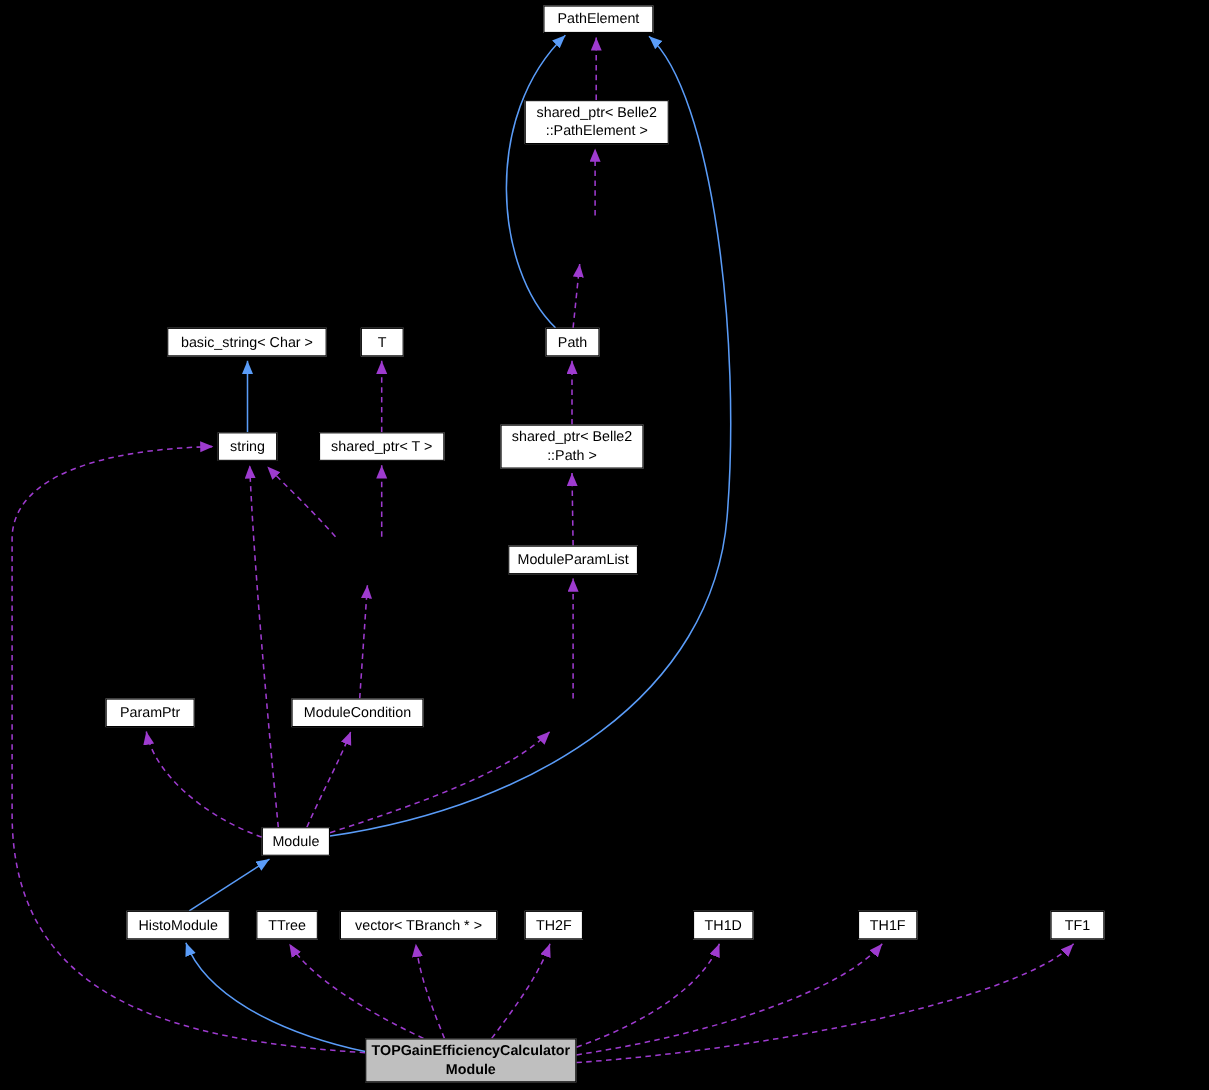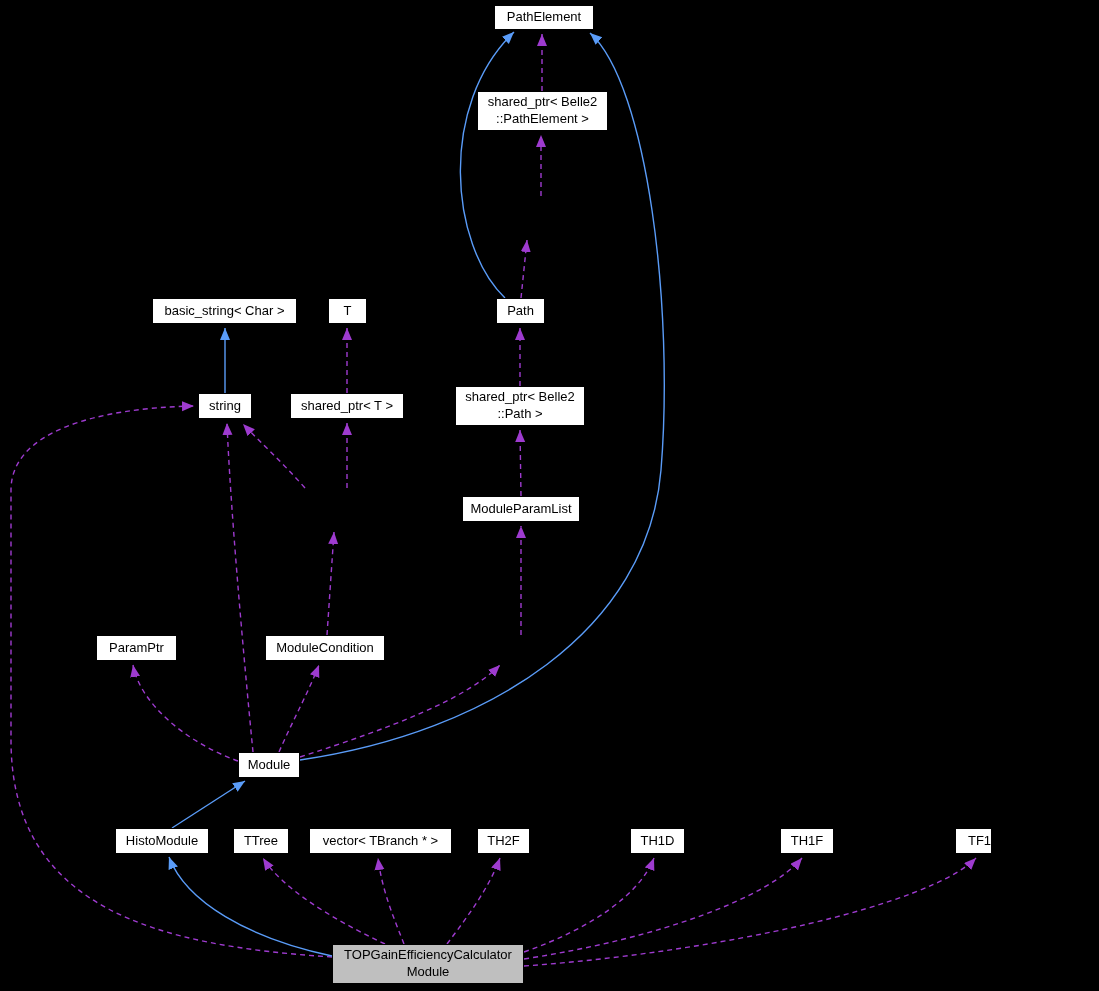--- a/index.html
+++ b/index.html
@@ -11,39 +11,40 @@
     --inheritance-edge:#5a9cf8;
     --usage-edge:#9e3bcf;
   }
   html,body{margin:0;padding:0;}
   body{background:var(--background);font-family:"Liberation Sans", sans-serif;}
   .canvas{
     position:relative;
     width:991px;height:991px;
     background:var(--background);
     overflow:hidden;
+    padding-left:44px;
   }
   svg.edges{position:absolute;left:0;top:0;width:1099px;height:991px;}
   .edge{fill:none;stroke-width:1.4px;}
   .edge-inherit{stroke:var(--inheritance-edge);}
   .edge-usage{stroke:var(--usage-edge);stroke-dasharray:5,4;}
   .node{
     position:absolute;
     box-sizing:border-box;
     background:var(--node-fill);
     border:1px solid var(--node-border);
     color:var(--node-text);
     font-size:13px;
     line-height:1.3;
     display:flex;align-items:center;justify-content:center;
     text-align:center;
     white-space:pre-line;
     cursor:pointer;
   }
-  .node.highlight{background:var(--highlight-fill);}
+  .node.highlight{background:var(--highlight-fill);font-weight:bold;}
 </style>
 </head>
 <body>
 
 <div class="canvas">
 
   <svg class="edges" viewBox="0 0 1099 991">
     <defs>
       <marker id="ab" markerUnits="userSpaceOnUse" markerWidth="14" markerHeight="12" refX="12" refY="5" orient="auto">
         <path d="M0,0 L12,5 L0,10 z" style="fill:var(--inheritance-edge)"></path>

